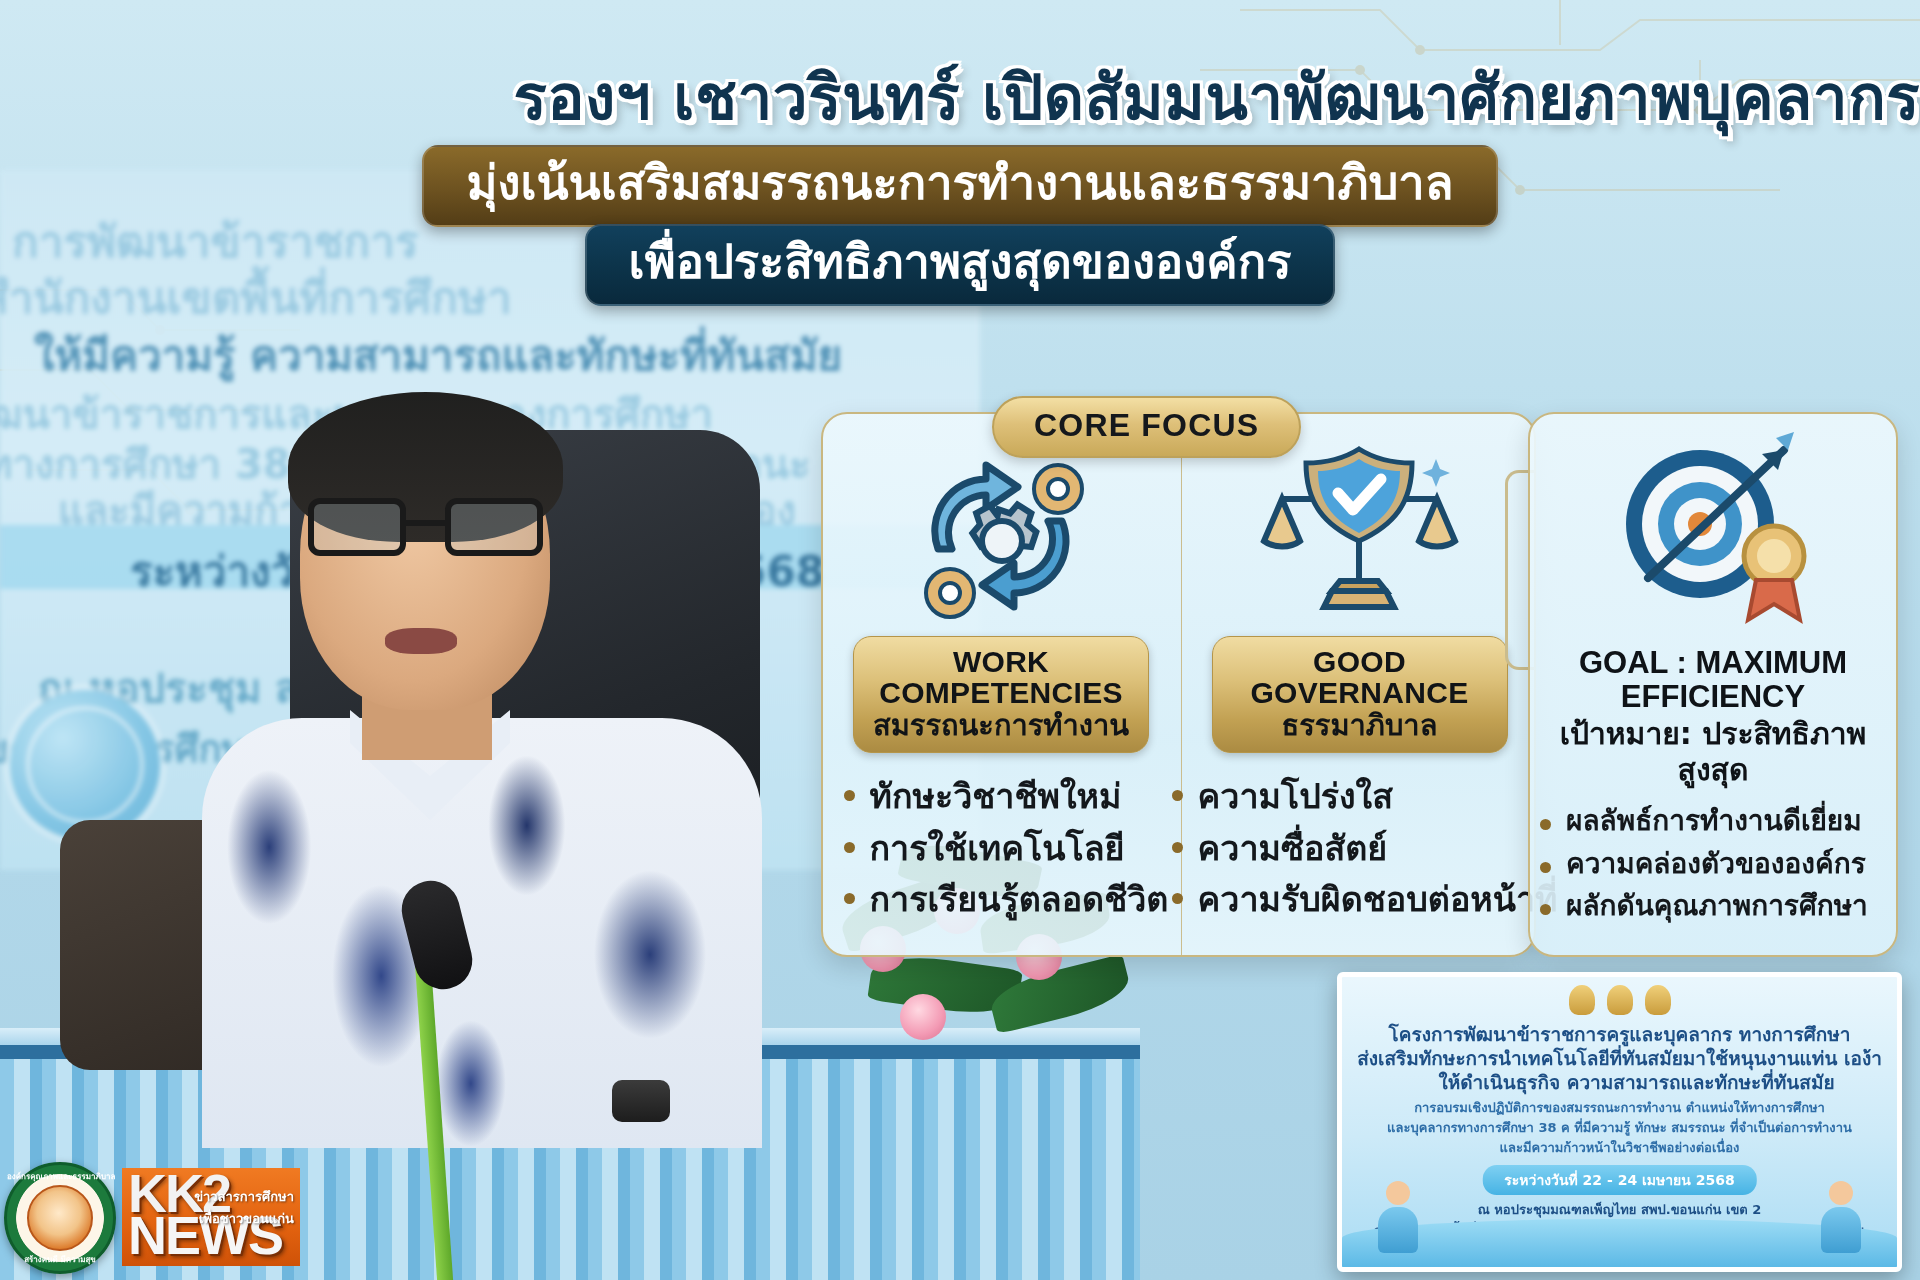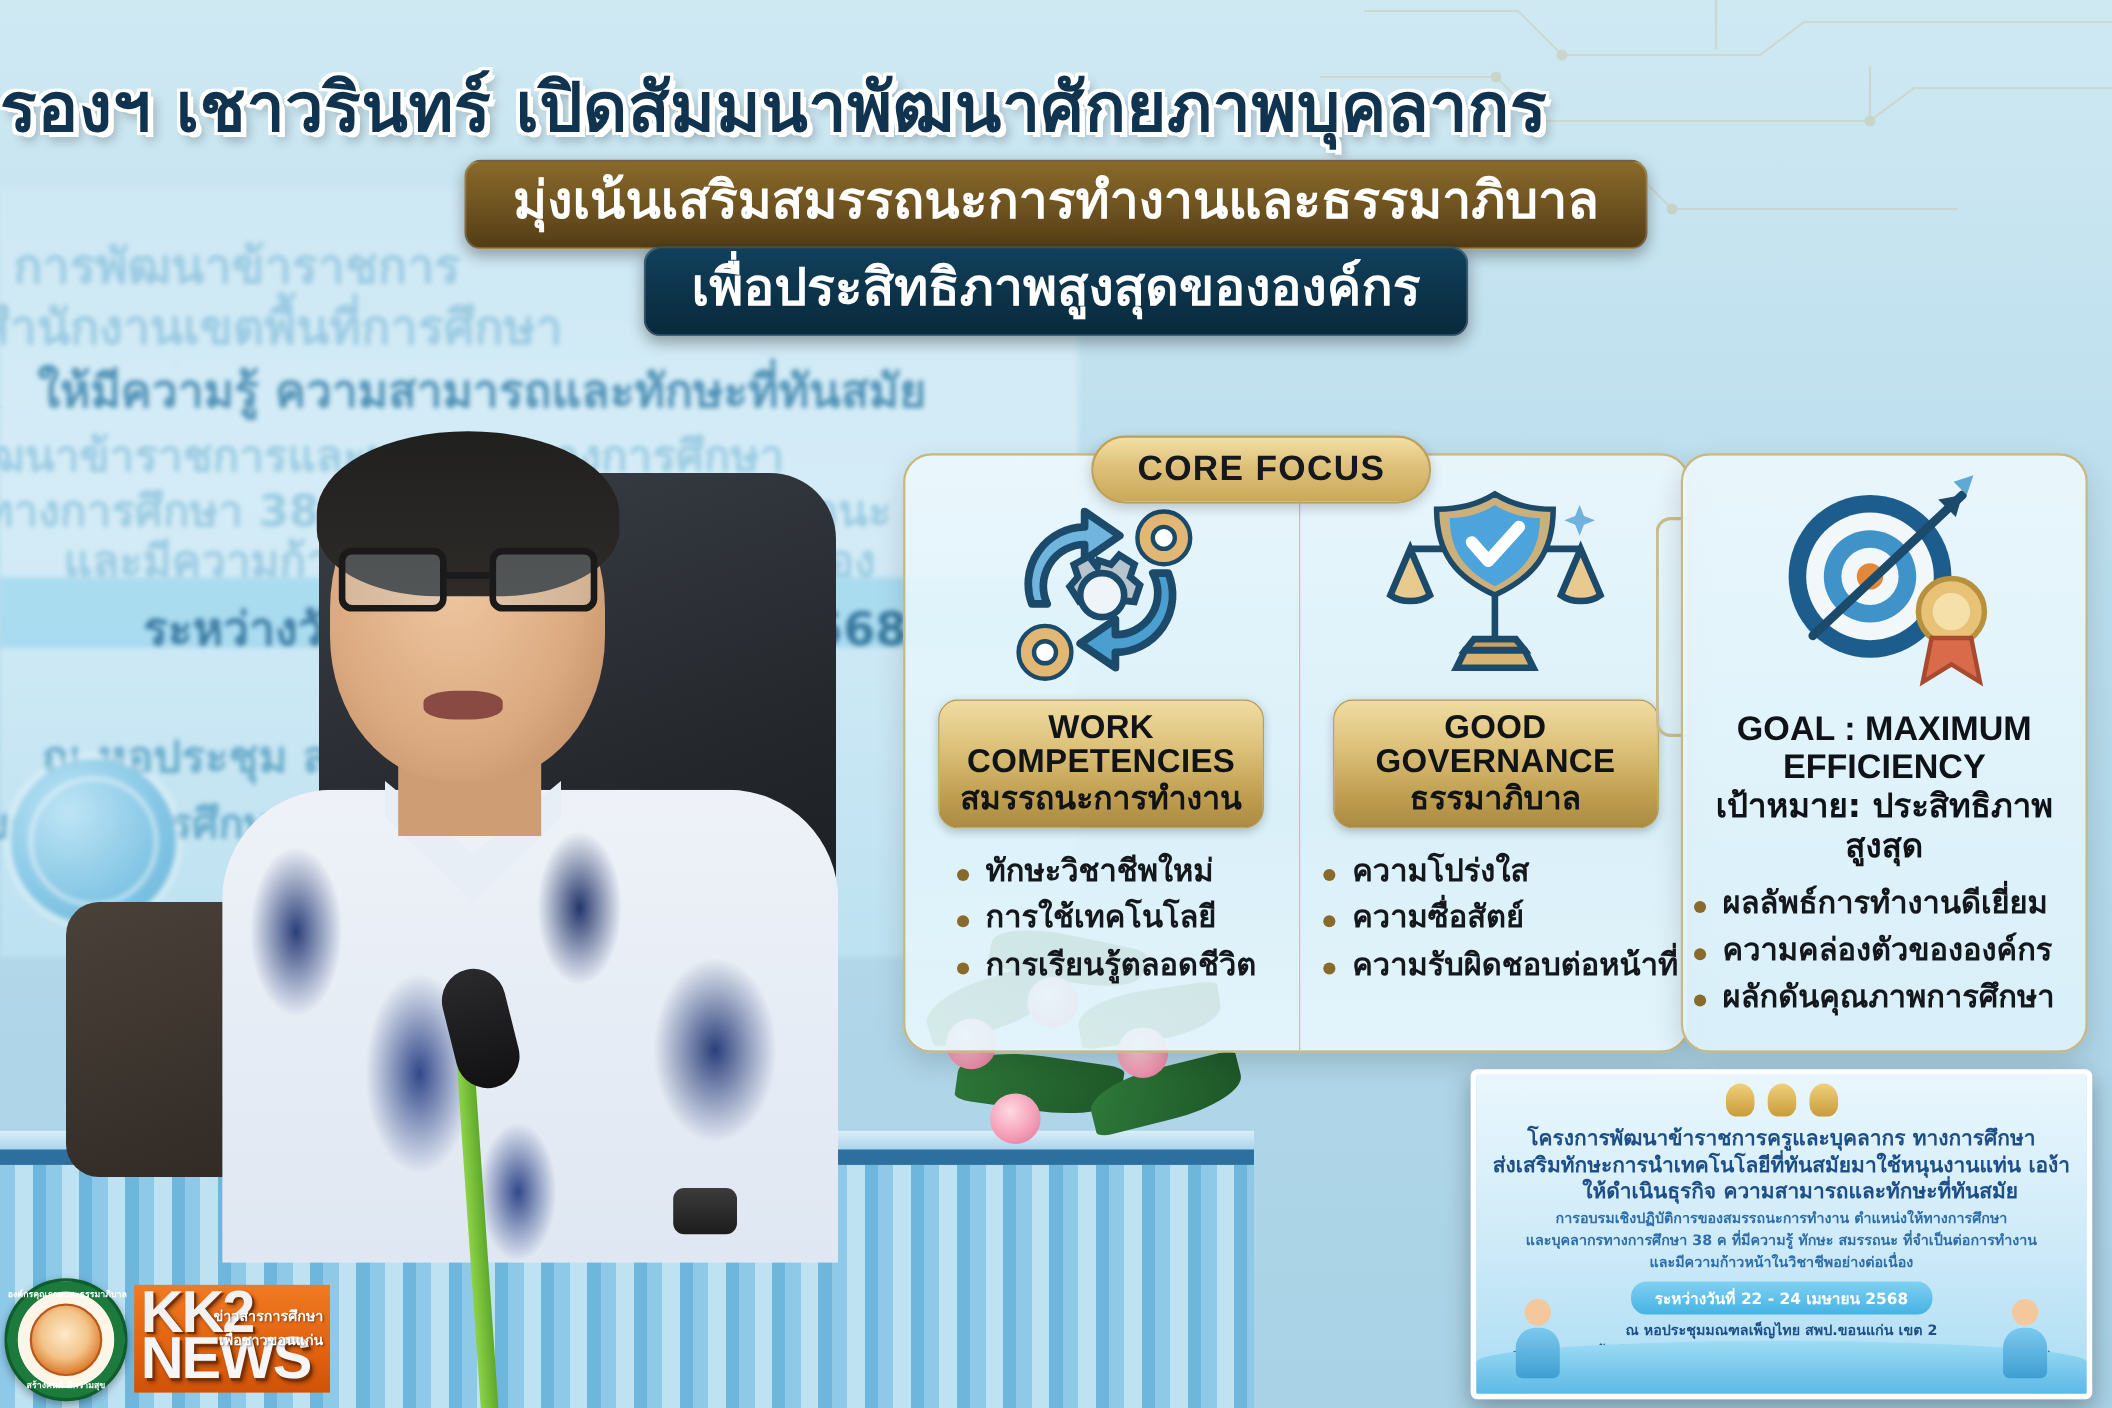--- a/index.html
+++ b/index.html
@@ -160,21 +160,21 @@
     border-radius: 50% 10% 50% 10%;
   }
   .flower {
     position:absolute; width: 46px; height: 46px; border-radius:50%;
     background: radial-gradient(circle at 40% 35%, #ffd9e2 0%, #f39ab4 60%, #d9708f 100%);
   }
 
   
   .title-main {
     position:absolute; left: 0; right: 0; top: 48px;
-    text-align:left;
+    text-align:right;
     font-family: "DejaVu Sans", sans-serif;
     font-size: 62px; font-weight: 800; letter-spacing: .5px;
     color: #10344f;
     text-shadow:
        3px 0 0 #fff, -3px 0 0 #fff, 0 3px 0 #fff, 0 -3px 0 #fff,
        3px 3px 0 #fff, -3px 3px 0 #fff, 3px -3px 0 #fff, -3px -3px 0 #fff,
        5px 5px 0 #fff, 6px 7px 10px rgba(0,0,0,.30);
     white-space: nowrap;
   }
   .ribbon-wrap { position:absolute; left:0; right:0; top:145px; text-align:center; }
@@ -252,21 +252,21 @@
     font-size: 29px; font-weight: 700; line-height: 1.12; margin-top: 1px;
   }
 
   ul.bullets {
     list-style:none; margin: 18px 0 0 0; padding: 0 0 0 6px;
     align-self:center;
   }
   ul.bullets li {
     position:relative;
     font-family: "DejaVu Sans", sans-serif;
-    font-size: 28px; font-weight: 600; color:#14181c;
+    font-size: 34px; font-weight: 600; color:#14181c;
     line-height: 1.52;
     padding-left: 30px;
     white-space: nowrap;
   }
   ul.bullets li:before {
     content:""; position:absolute; left: 4px; top: 19px;
     width: 11px; height: 11px; border-radius:50%;
     background:#8a6a2a;
   }
 

